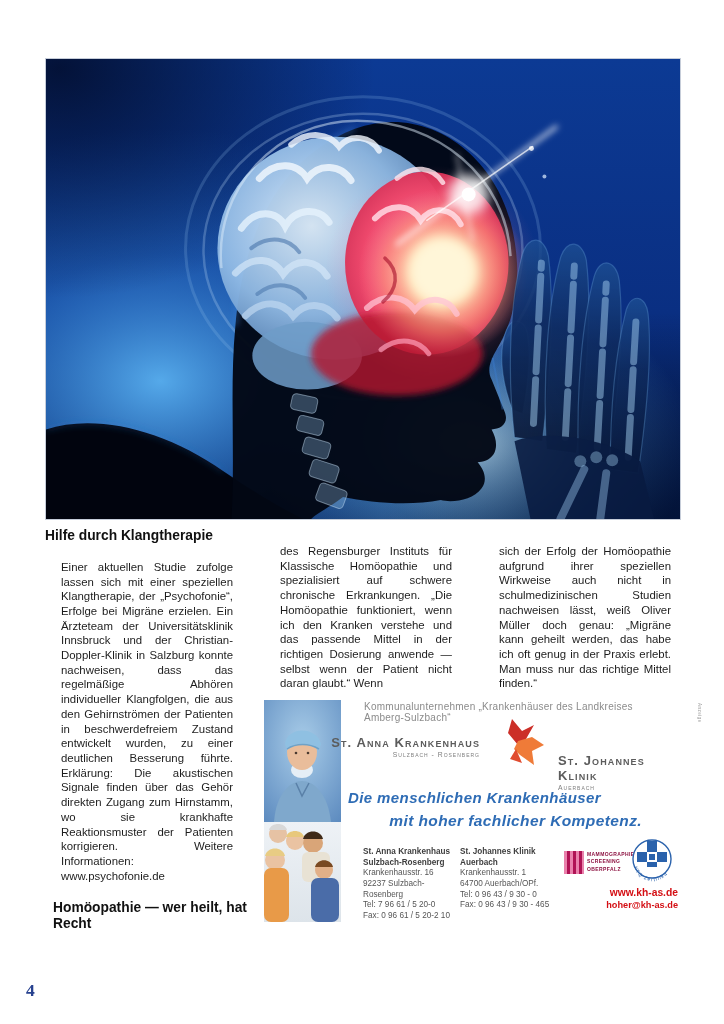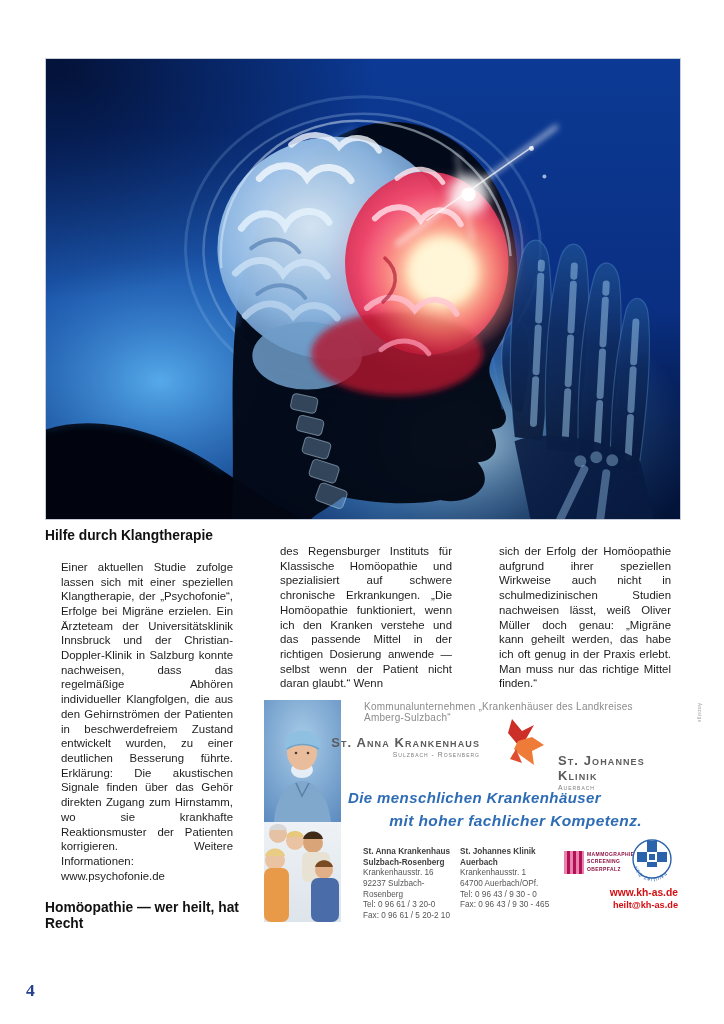--- a/index.html
+++ b/index.html
@@ -8,21 +8,21 @@
 
   
   .hero{position:absolute;left:45px;top:58px;width:636px;height:462px;margin:0;
         border:1px solid #c6cdd9;box-sizing:border-box;overflow:hidden;background:#0a2f82;}
   .hero svg{display:block;}
 
   
   .col{position:absolute;top:528px;width:204px;text-align:justify;}
   .col1{left:45px;} .col2{left:264px;} .col3{left:483px;}
   .col h2{margin:0 0 6px 0;font-size:13.8px;line-height:1.15;font-weight:bold;color:#111;text-align:left;}
-  .col h2.second{margin-top:17px;}
+  .col h2.second{margin-top:17px;margin-left:8px;}
   .col p{margin:16px;font-size:11.4px;line-height:1.29;hyphens:auto;}
 
   
   .ad{position:absolute;left:264px;top:697px;width:424px;height:232px;background:#fff;}
   .ad-photo{position:absolute;left:0;top:3px;width:77px;height:222px;overflow:hidden;}
   .ad-head{position:absolute;left:100px;top:4px;width:300px;font-size:10px;letter-spacing:.25px;
            color:#8b8b8b;text-align:left;}
   .hblock{position:absolute;}
   .hname{display:block;font-variant:small-caps;font-weight:600;letter-spacing:1.1px;
          color:#5c5c5c;font-size:13px;}
@@ -291,21 +291,21 @@
     </div>
 
     <div class="tag1">Die menschlichen Krankenhäuser</div>
     <div class="tag2">mit hoher fachlicher Kompetenz.</div>
 
     <div class="cblock cb1">
       <span class="cline cname">St. Anna Krankenhaus</span>
       <span class="cline cname">Sulzbach-Rosenberg</span>
       <span class="cline cgap">Krankenhausstr. 16</span>
       <span class="cline">92237 Sulzbach-Rosenberg</span>
-      <span class="cline cgap">Tel: 0 96 61 / 3 20-0</span>
+      <span class="cline cgap">Tel: 7 96 61 / 5 20-0</span>
       <span class="cline">Fax: 0 96 61 / 5 20-2 10</span>
     </div>
 
     <div class="cblock cb2">
       <span class="cline cname">St. Johannes Klinik</span>
       <span class="cline cname">Auerbach</span>
       <span class="cline cgap">Krankenhausstr. 1</span>
       <span class="cline">64700 Auerbach/OPf.</span>
       <span class="cline cgap">Tel: 0 96 43 / 9 30 - 0</span>
       <span class="cline">Fax: 0 96 43 / 9 30 - 465</span>
@@ -330,21 +330,21 @@
           <rect x="9" y="15" width="30" height="10" fill="#2a62ac"></rect>
           <rect x="19" y="15" width="10" height="10" fill="#ffffff"></rect>
           <rect x="21" y="17" width="6" height="6" fill="#2a62ac"></rect>
           <text font-size="5" fill="#2a62ac" font-family="Liberation Sans, sans-serif" letter-spacing="1">
             <textPath href="#ktqArc">KTQ Zertifikat</textPath>
           </text>
         </svg>
       </div>
       <div class="weblinks">
         <span class="web">www.kh-as.de</span>
-        <span class="email">heilt@kh-as.de</span>
+        <span class="email">hoher@kh-as.de</span>
       </div>
     </div>
 
     <div class="vert-note">Anzeige</div>
   </aside>
 
   <div class="pageno">4</div>
 
 </div>
 

